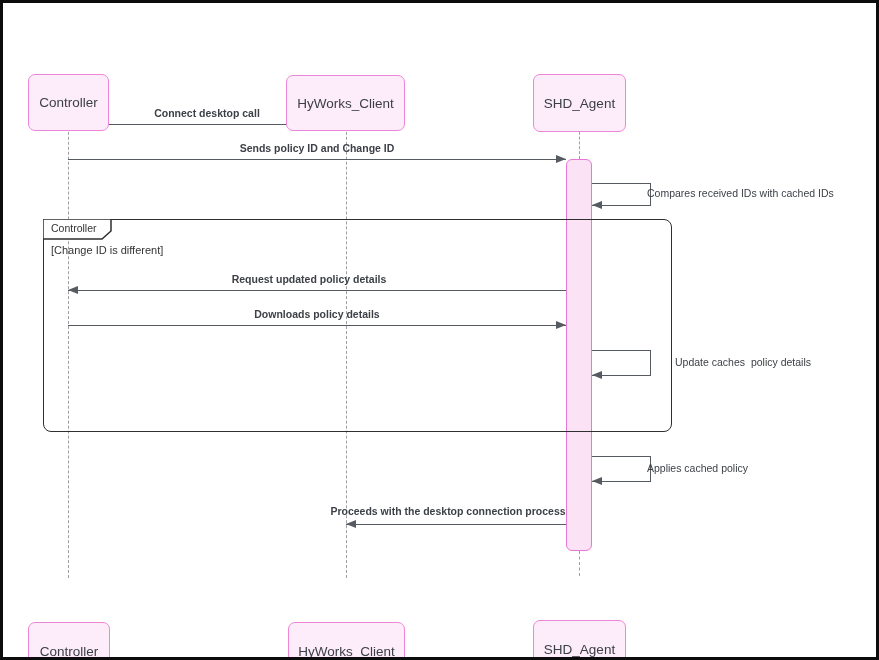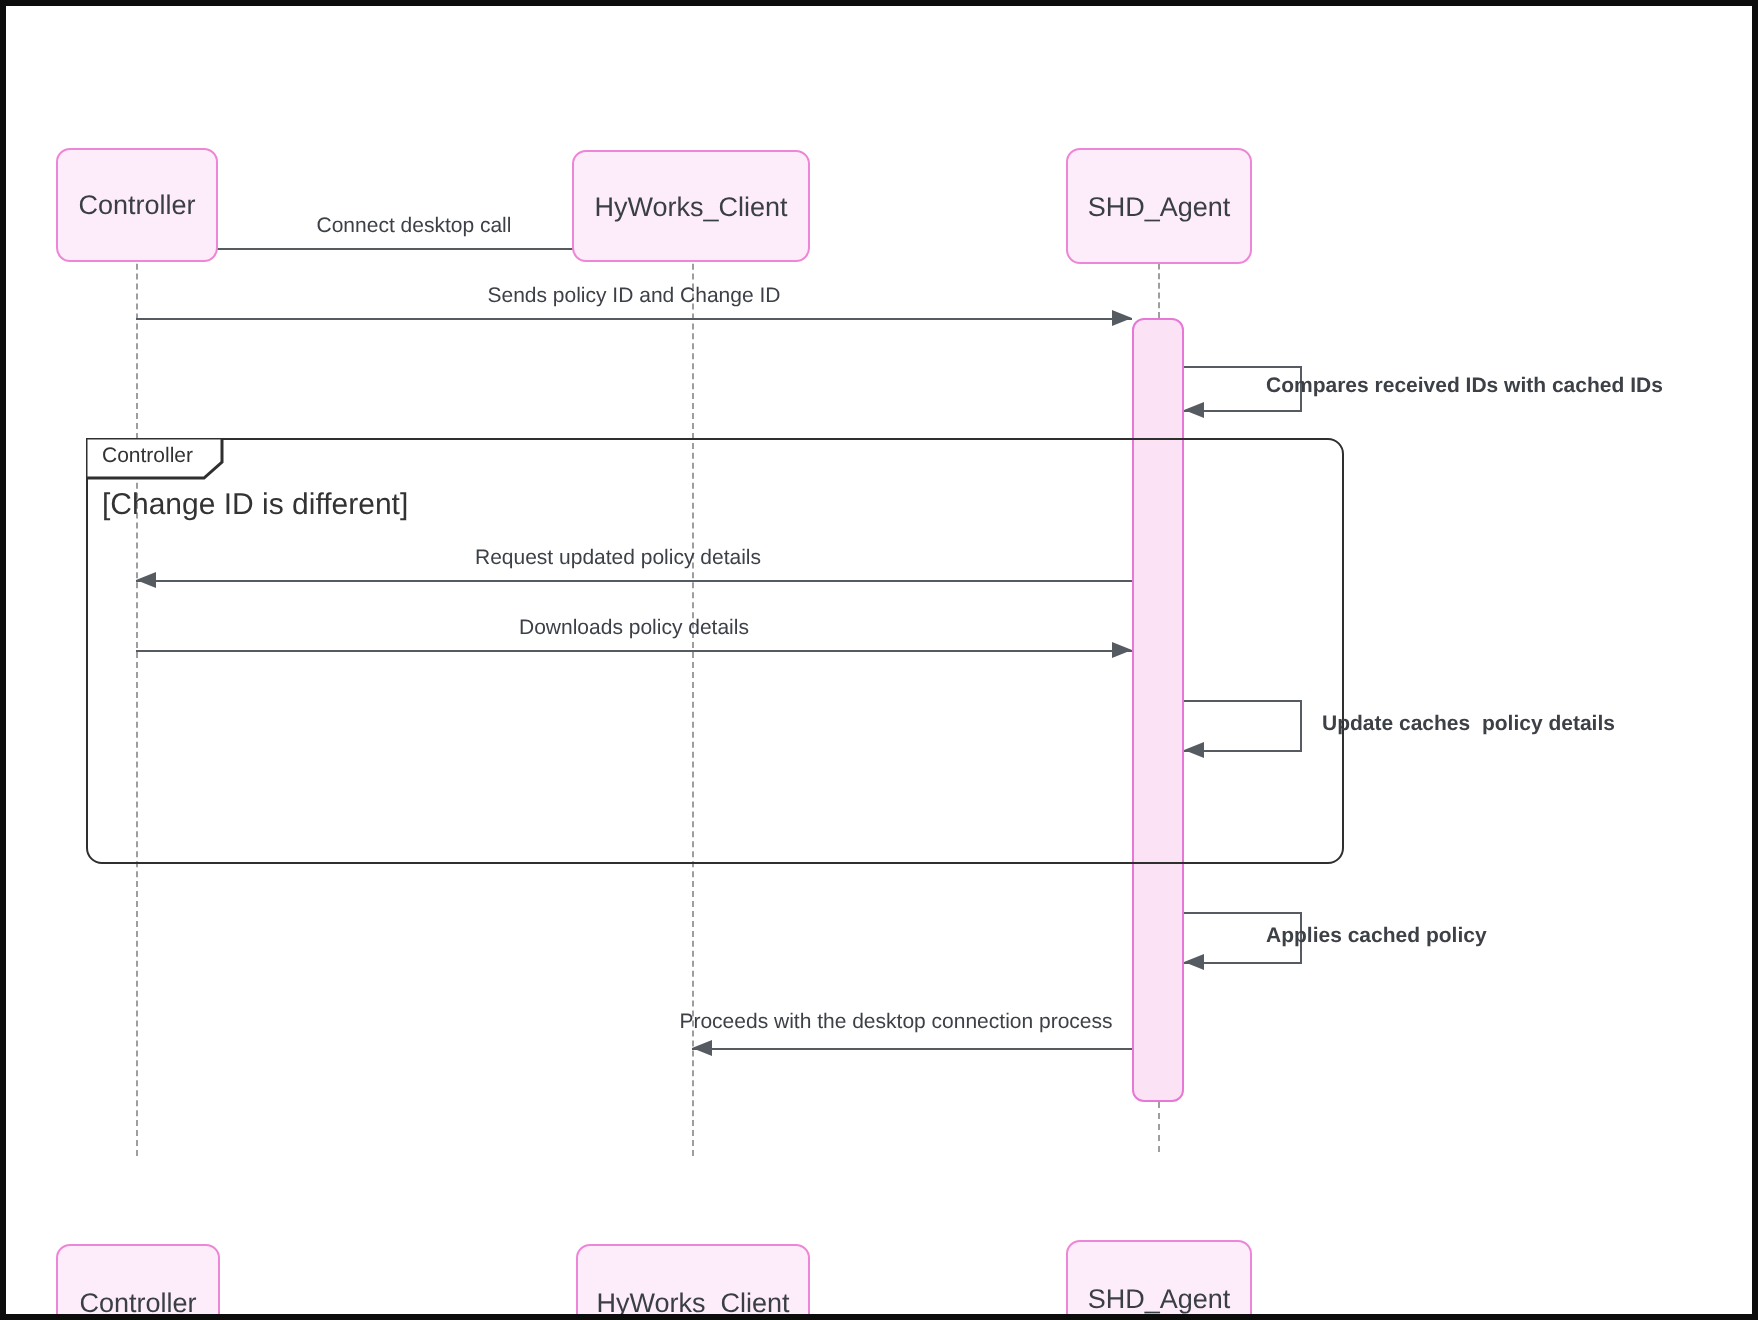--- a/index.html
+++ b/index.html
@@ -33,39 +33,39 @@
   }
   .frame{
     position:absolute;left:40px;top:216px;width:629px;height:213px;
     border:1.6px solid var(--frame-border);border-radius:8px;box-sizing:border-box;
   }
   .frame-tab{position:absolute;left:40px;top:216px;width:69px;height:21px;}
   .frame-tab-label{
     position:absolute;left:48px;top:219px;font-size:10.5px;color:#333;
   }
   .frame-condition{
-    position:absolute;left:48px;top:241px;font-size:15px;color:#333;
+    position:absolute;left:48px;top:241px;font-size:11px;color:#333;
   }
   .msg-line{position:absolute;height:0;border-top:1.4px solid var(--arrow);}
   .msg-label{
-    position:absolute;text-align:center;font-size:10.5px;font-weight:normal;
+    position:absolute;text-align:center;font-size:10.5px;font-weight:bold;
     color:var(--label);white-space:nowrap;
   }
   .arrow-w{position:absolute;width:0;height:0;
     border-top:4.5px solid transparent;border-bottom:4.5px solid transparent;
     border-right:10px solid var(--arrow);}
   .arrow-e{position:absolute;width:0;height:0;
     border-top:4.5px solid transparent;border-bottom:4.5px solid transparent;
     border-left:10px solid var(--arrow);}
   .self-box{
     position:absolute;left:589px;width:59px;box-sizing:border-box;
     border:1.3px solid var(--arrow);border-left:none;background:transparent;
   }
   .self-label{
-    position:absolute;left:630px;font-size:10.5px;font-weight:bold;
+    position:absolute;left:644px;font-size:10.5px;font-weight:normal;
     color:var(--label);white-space:pre;
   }
 </style>
 </head>
 <body>
 
 <div class="canvas">
 
   <div class="lifeline" style="left:65px;top:84px;height:491px;"></div>
   <div class="lifeline" style="left:343px;top:84px;height:491px;"></div>

